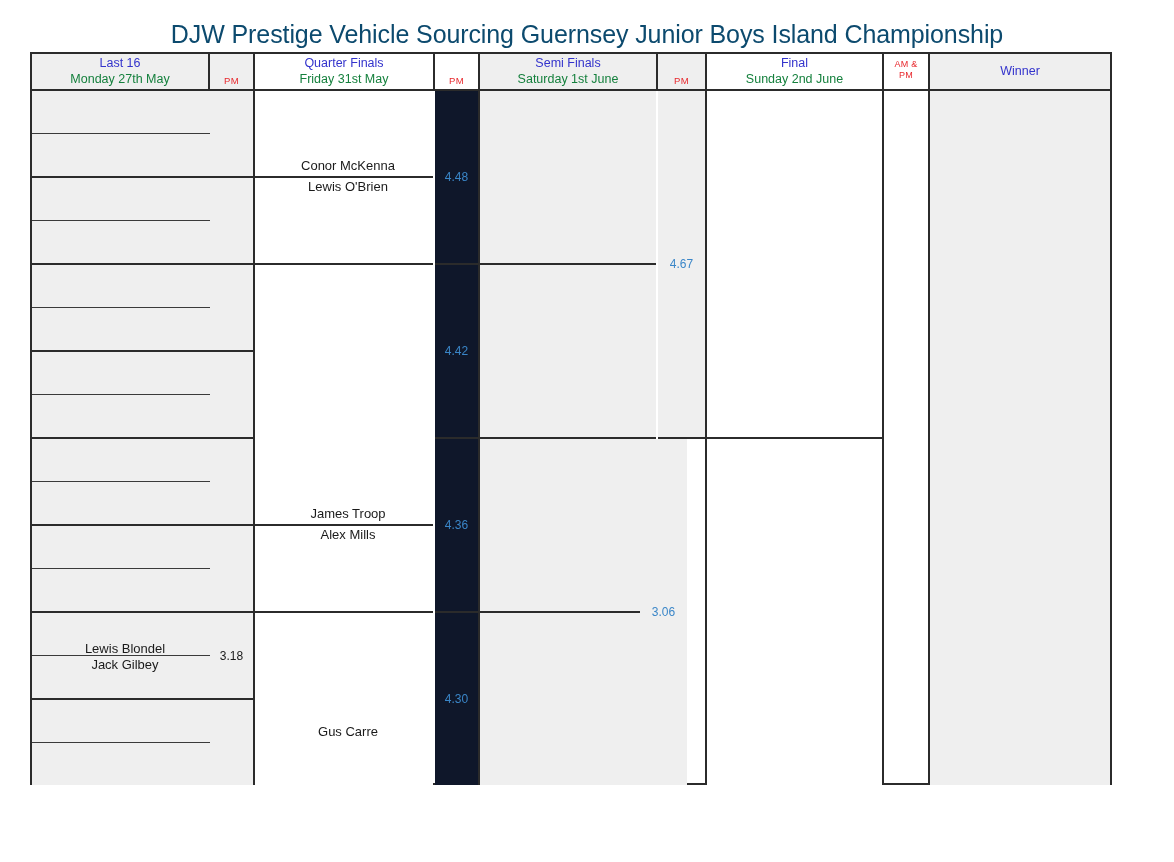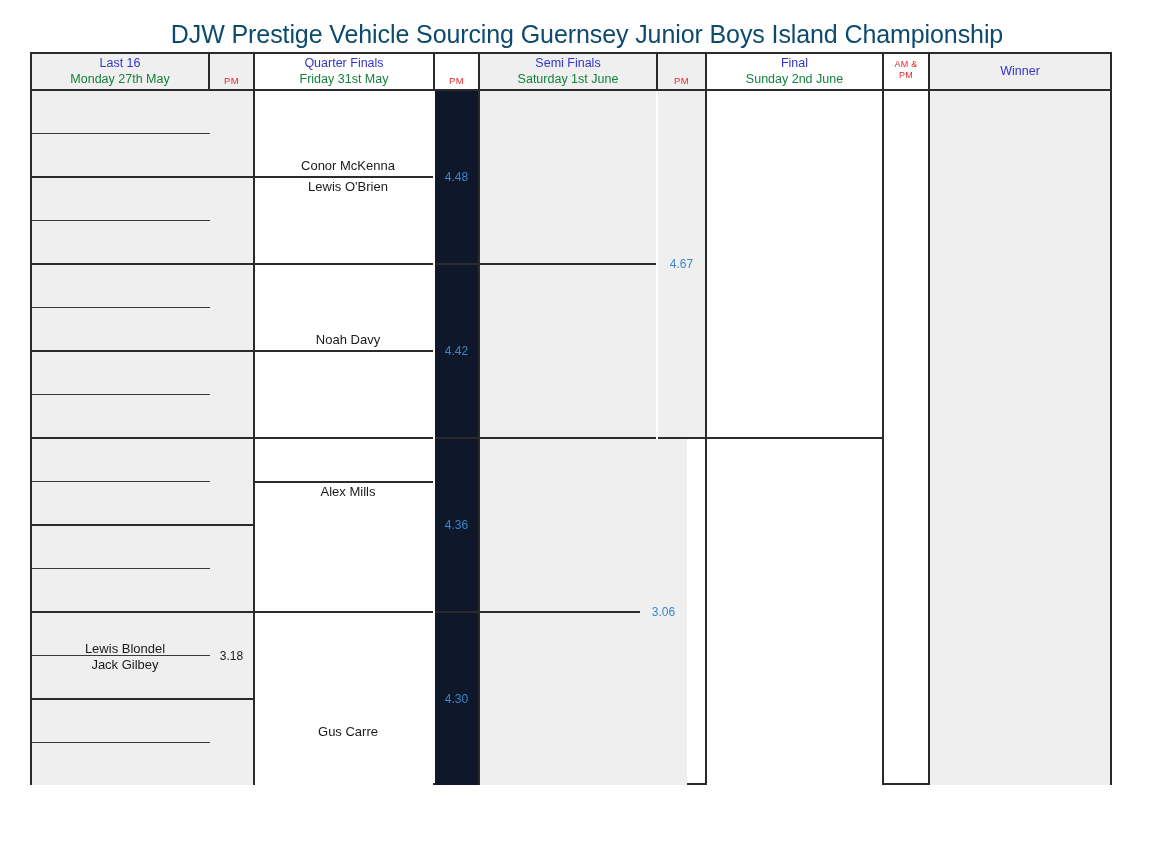--- a/index.html
+++ b/index.html
@@ -351,29 +351,24 @@
   <div class="vrule" style="left:221px;"></div>
 
   <div class="qf" style="left:223px; top:37px; height:174px;">
     <div class="slot upper">
         <span class="nm">Conor McKenna</span>
       </div>
     <div class="slot lower">
         <span class="nm">Lewis O'Brien</span>
       </div>
   </div>
-  <div class="qf" style="left:223px; top:211px; height:174px;">
+  <div class="qf" style="left:223px; top:385px; height:174px;">
     <div class="slot upper">
-        <span class="nm">Noah Davy</span>
+        <span class="nm">James Troop</span>
       </div>
-    <div class="slot lower">
-        <span class="nm"></span>
-      </div>
-  </div>
-  <div class="qf" style="left:223px; top:385px; height:174px;">
     <div class="slot lower">
         <span class="nm">Alex Mills</span>
       </div>
   </div>
   <div class="qf lastrow" style="left:223px; top:559px; height:172px;">
     <div class="slot upper">
         <span class="nm">Gus Carre</span>
       </div>
   </div>
 

